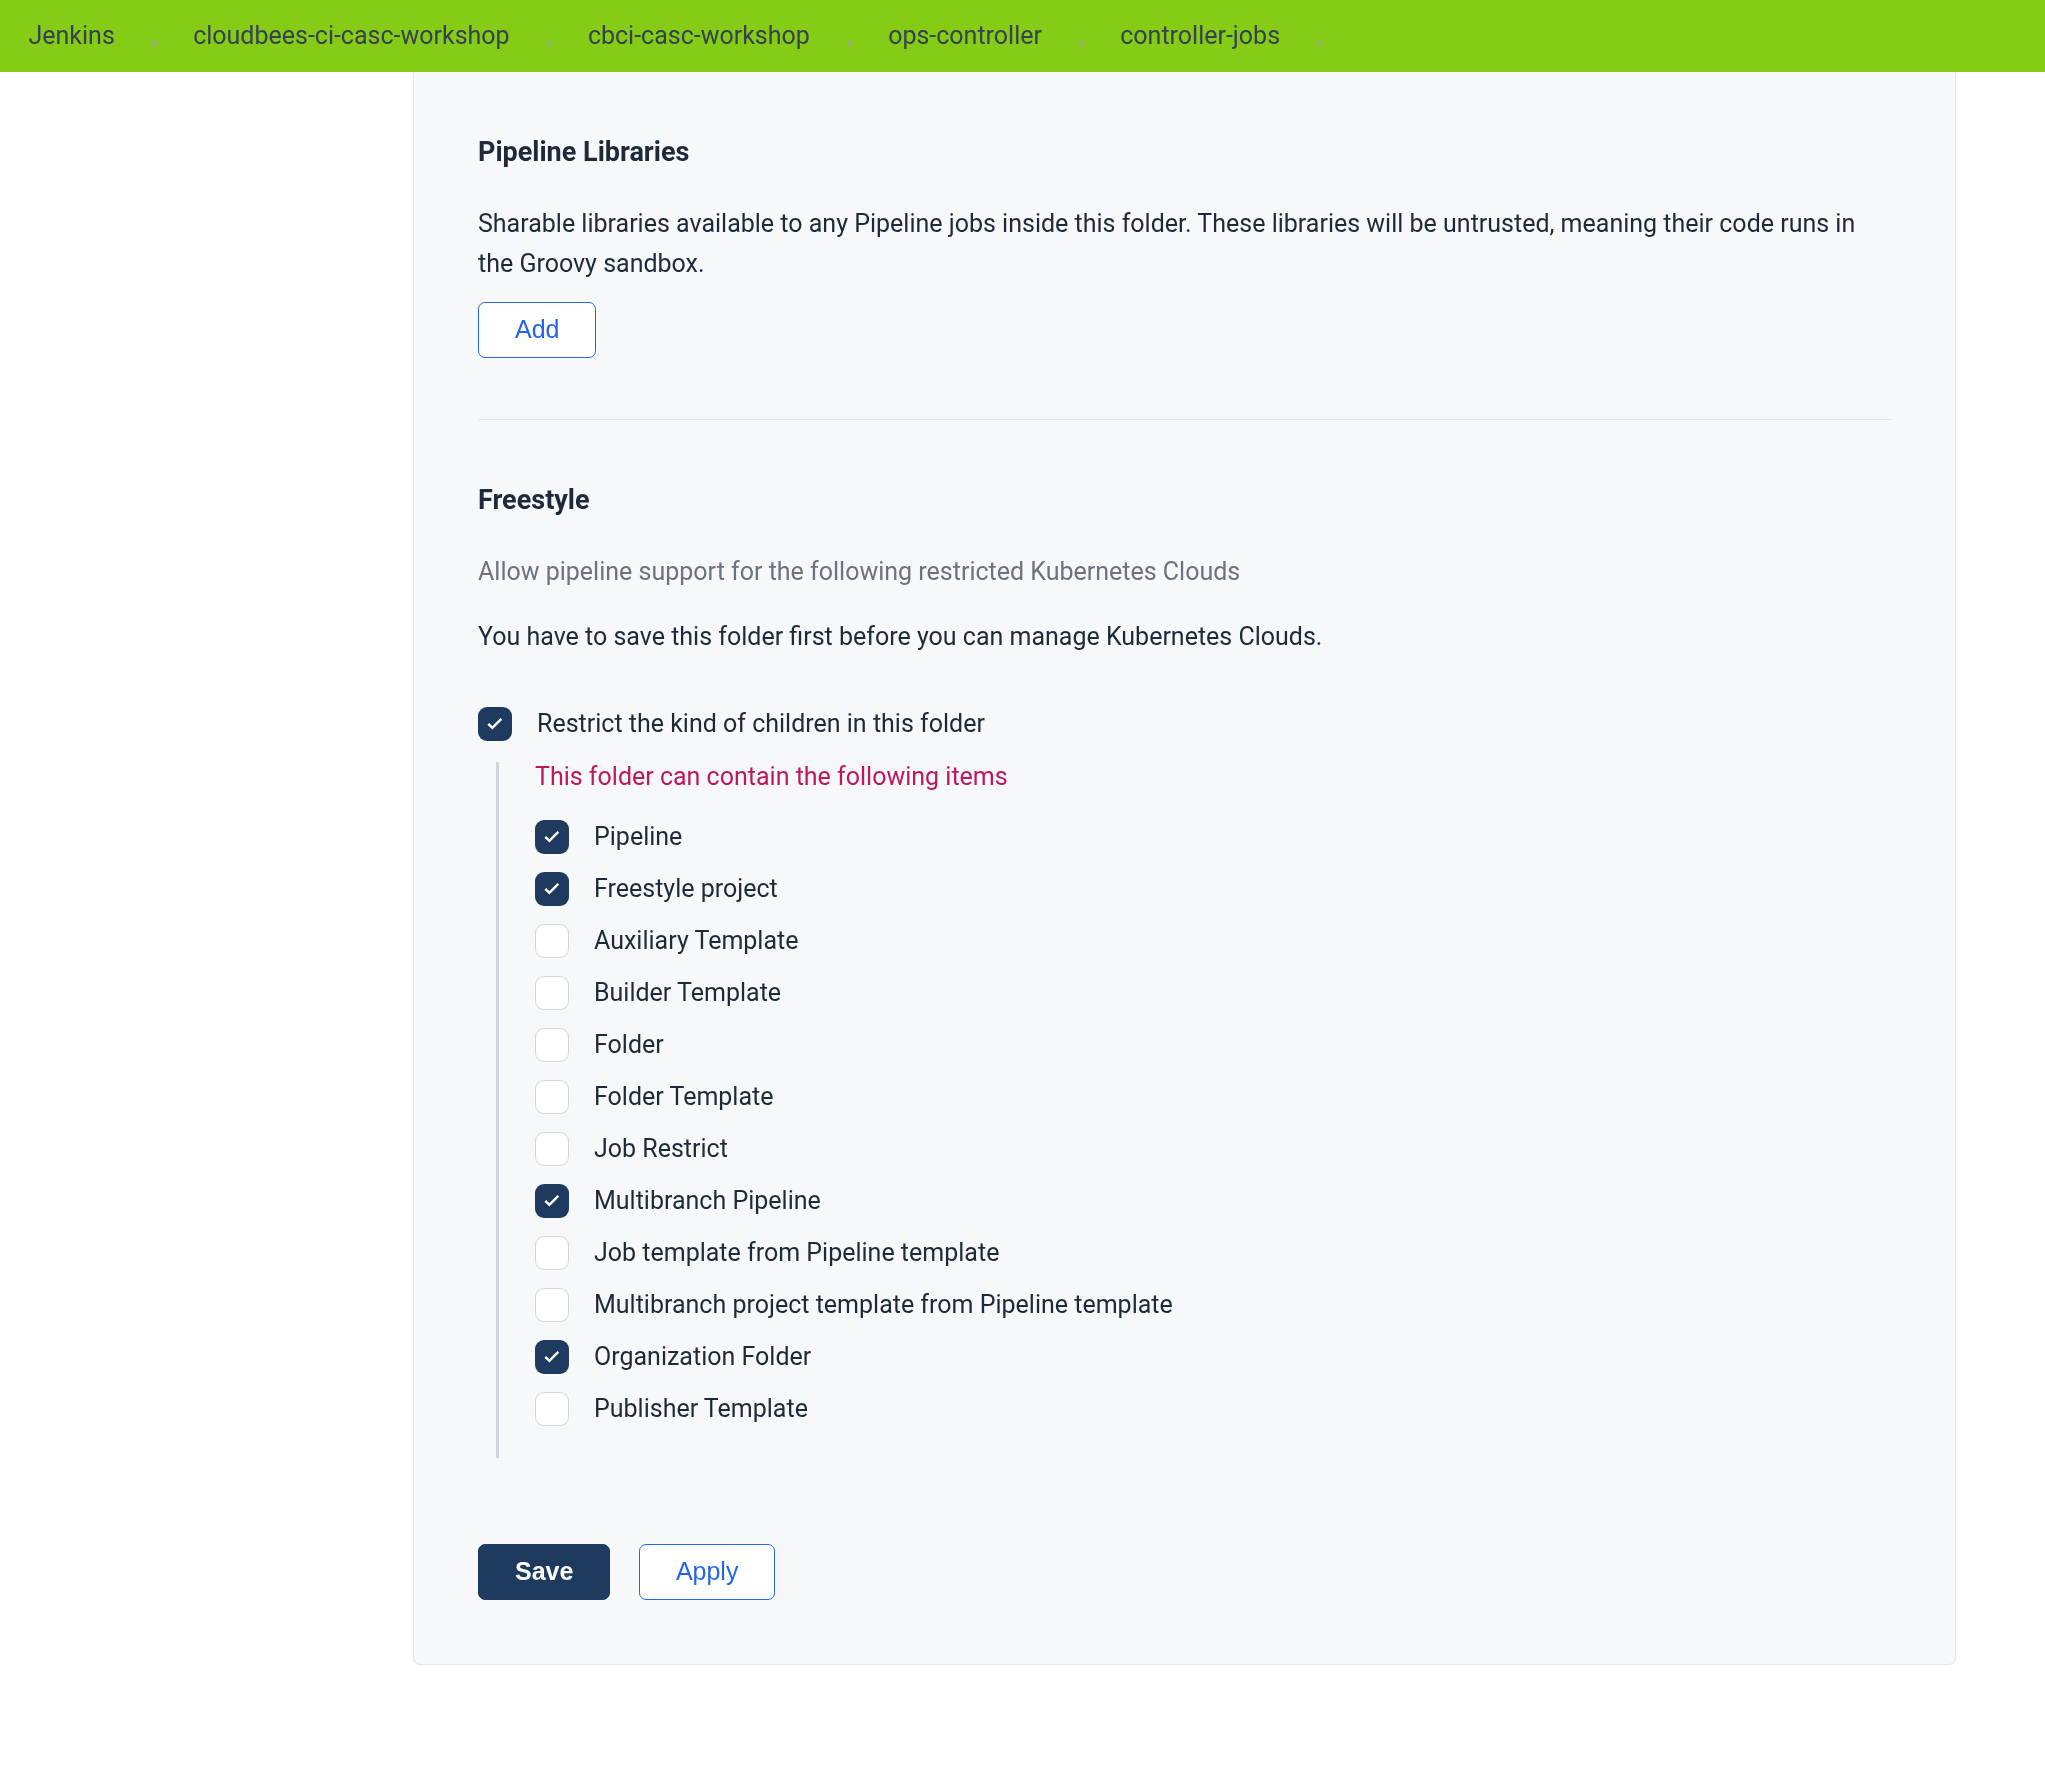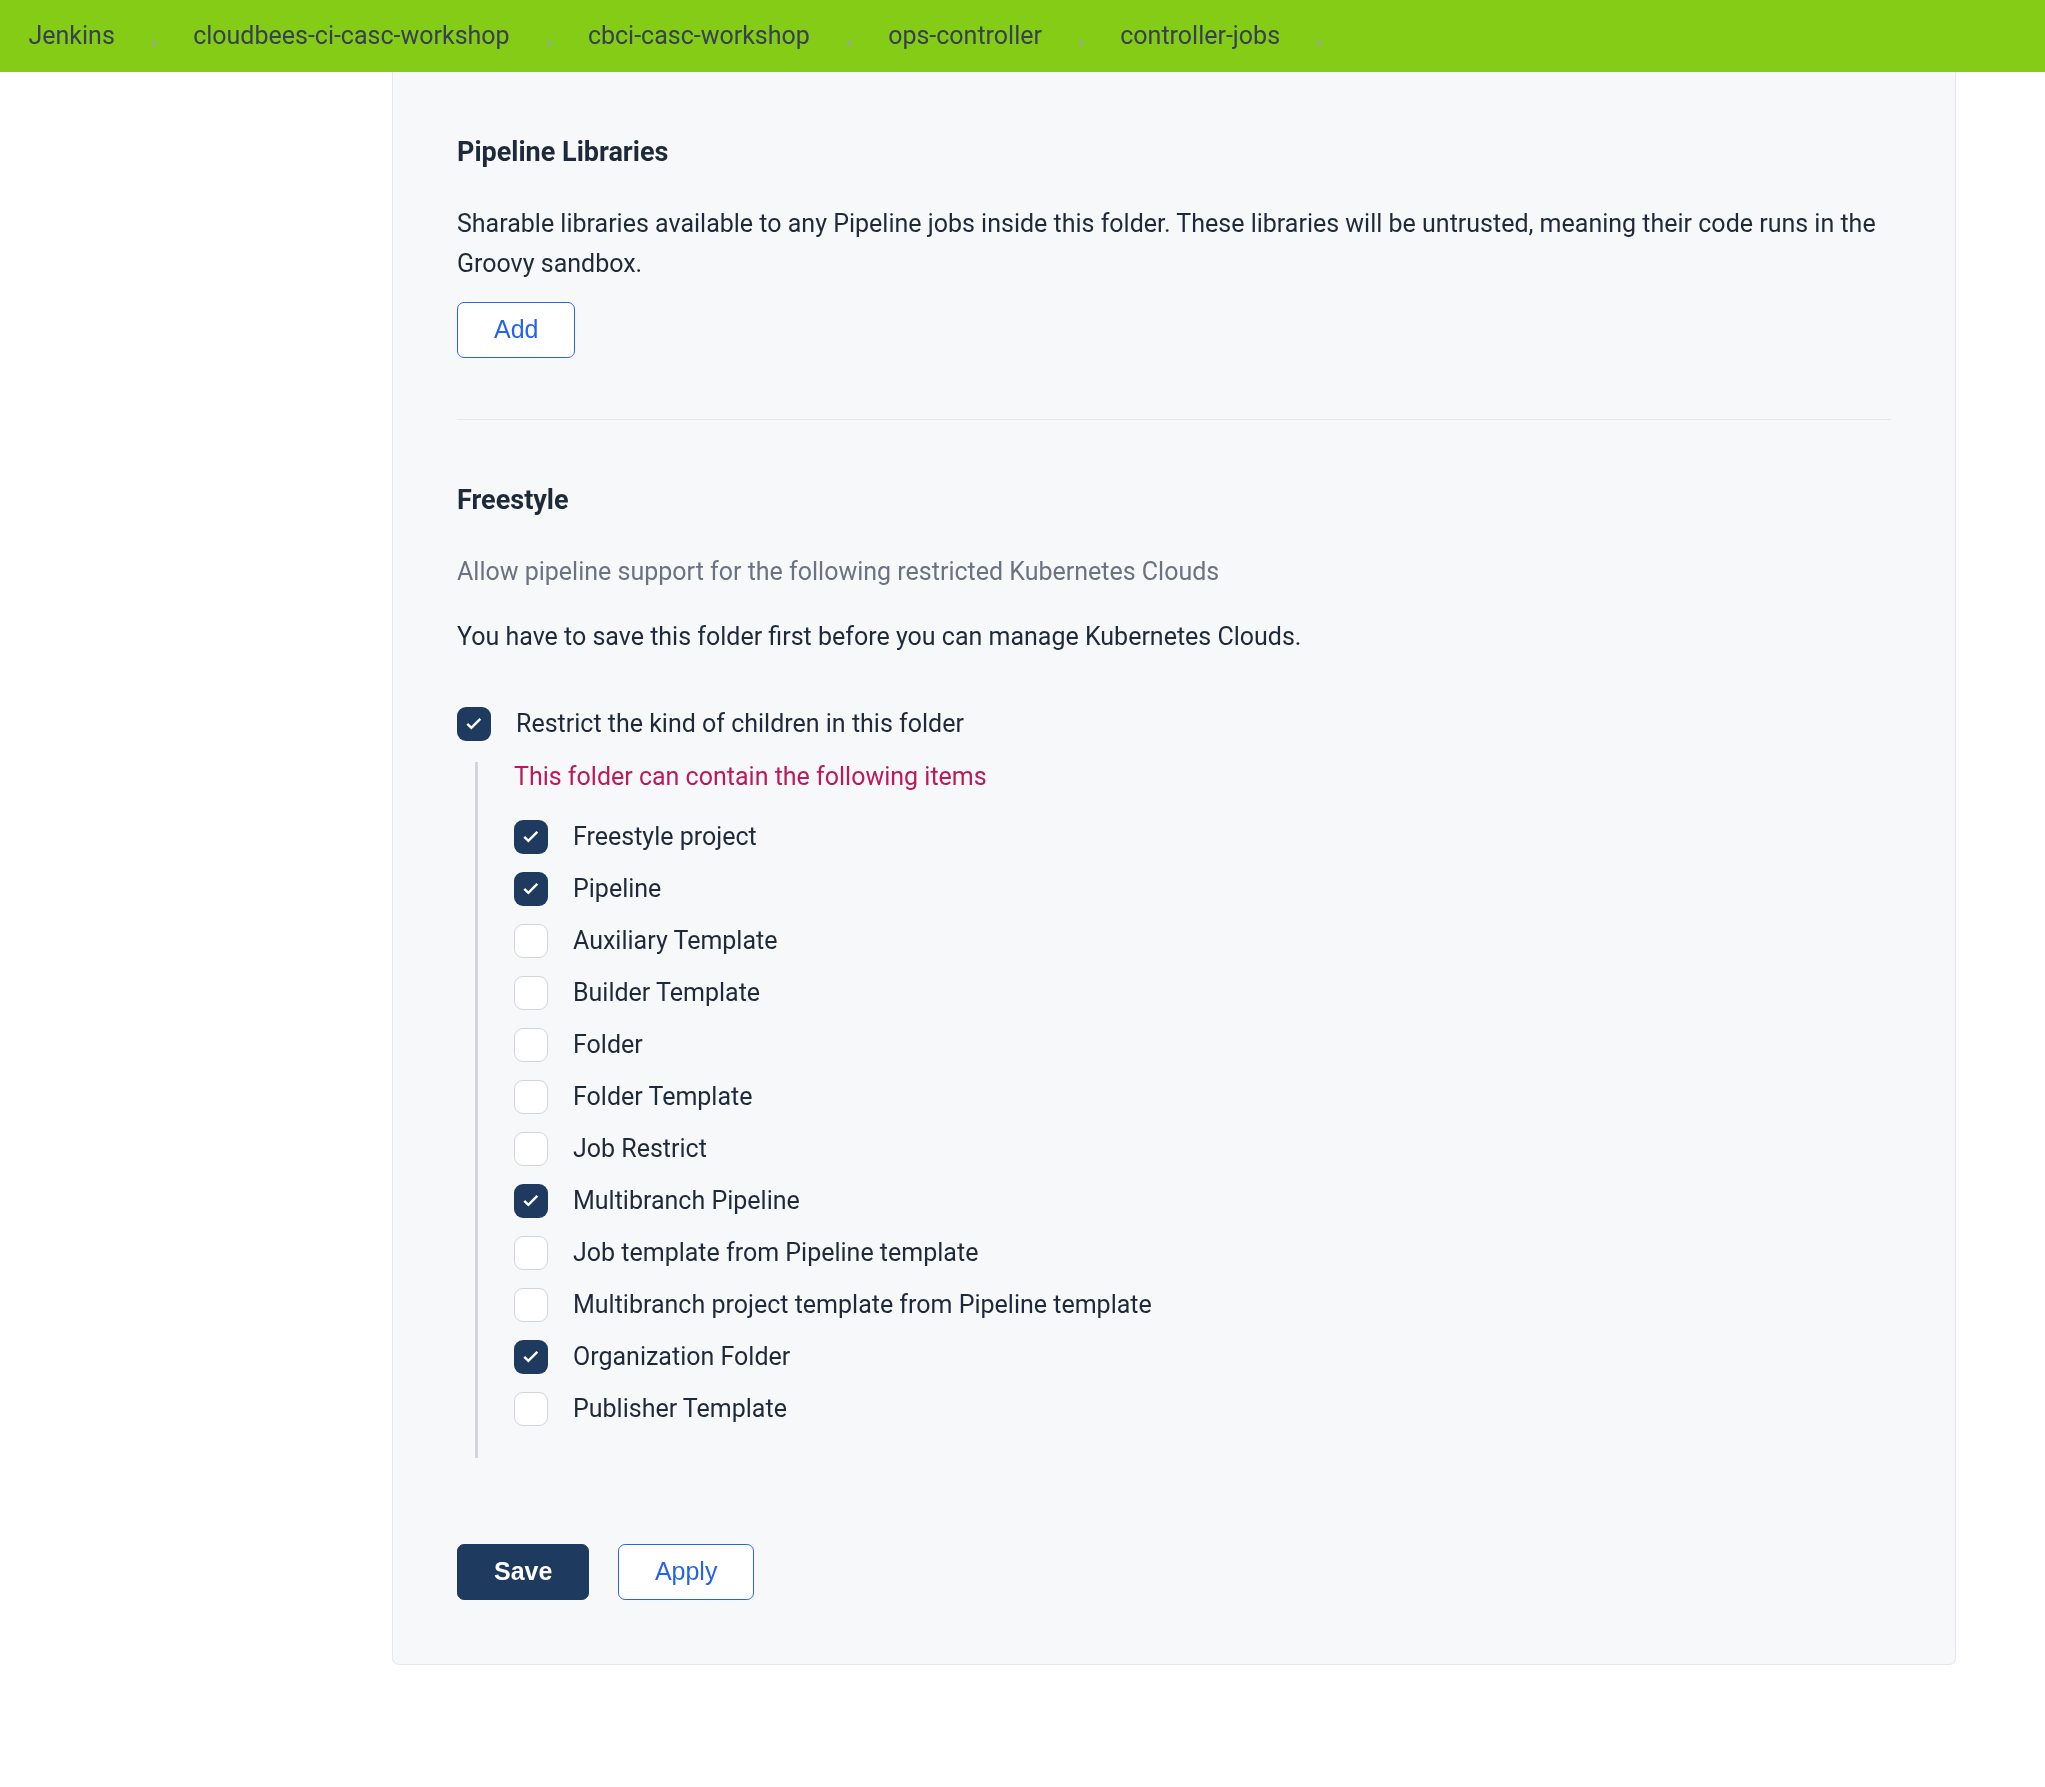--- a/index.html
+++ b/index.html
@@ -36,20 +36,21 @@
     }
     
     .breadcrumb-separator svg {
       width: 14.3px;
       height: 14.3px;
     }
     
     .page-container {
       display: flex;
       padding-top: 0;
+      gap: 21px;
     }
     
     .sidebar-space {
       width: 392px;
       flex-shrink: 0;
     }
     
     .main-panel {
       flex: 1;
       background-color: #f7f8fa;
@@ -253,29 +254,29 @@
 
       <div class="indented-block">
         <p class="indented-title">This folder can contain the following items</p>
         <div id="children-items">
             <div class="checkbox-row">
               <div class="checkbox checked">
                 <svg viewBox="0 0 24 24">
                   <polyline points="20 6 9 17 4 12"></polyline>
                 </svg>
               </div>
-              <span class="checkbox-label">Freestyle project</span>
+              <span class="checkbox-label">Pipeline</span>
             </div>
             <div class="checkbox-row">
               <div class="checkbox checked">
                 <svg viewBox="0 0 24 24">
                   <polyline points="20 6 9 17 4 12"></polyline>
                 </svg>
               </div>
-              <span class="checkbox-label">Pipeline</span>
+              <span class="checkbox-label">Freestyle project</span>
             </div>
             <div class="checkbox-row">
               <div class="checkbox unchecked"></div>
               <span class="checkbox-label">Auxiliary Template</span>
             </div>
             <div class="checkbox-row">
               <div class="checkbox unchecked"></div>
               <span class="checkbox-label">Builder Template</span>
             </div>
             <div class="checkbox-row">

